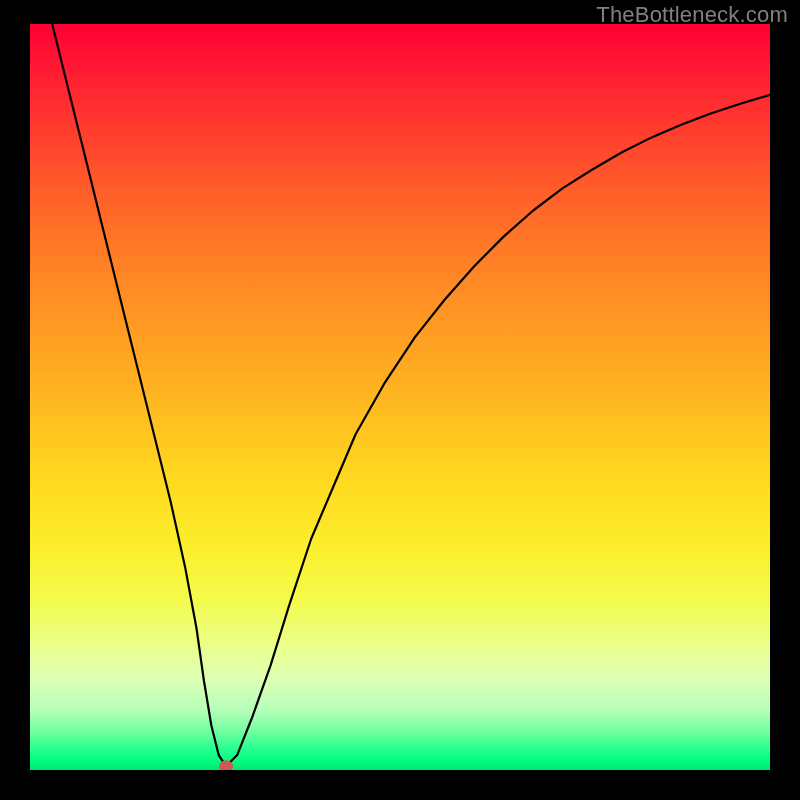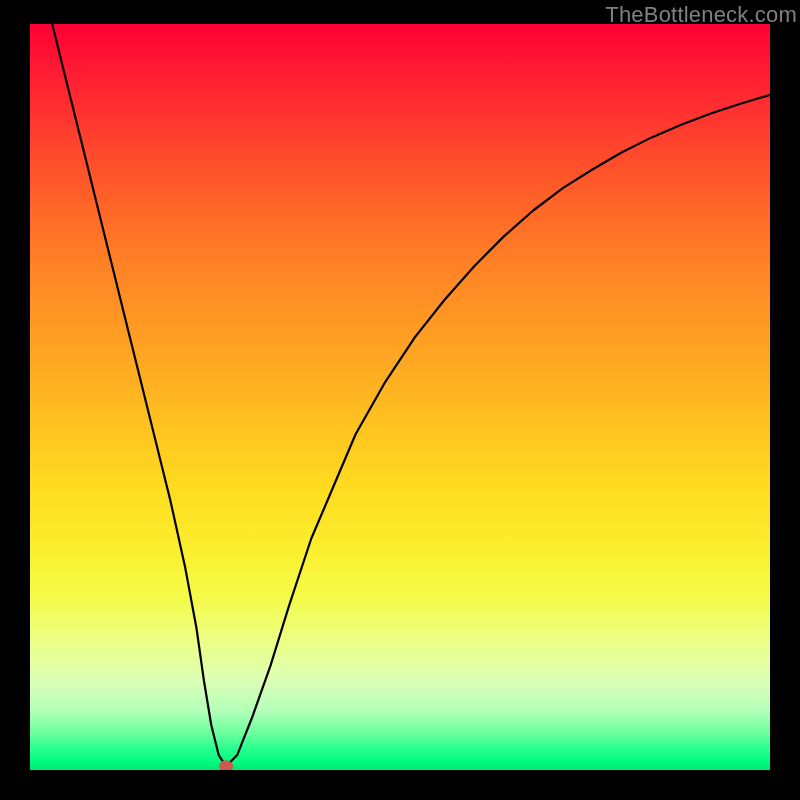--- a/index.html
+++ b/index.html
@@ -42,21 +42,21 @@
       #b4ffb9 92%,
       #6dff9e 95%,
       #2bff90 97%,
       #00fa7e 99%,
       #00e874 100%
     );
   }
   .attribution {
     position: absolute;
     top: 2px;
-    right: 3px;
+    right: 12px;
     color: #808080;
     font-size: 22px;
     font-weight: 500;
     letter-spacing: 0.2px;
   }
   svg.curve {
     position: absolute;
     left: 0;
     top: 0;
     width: 740px;

